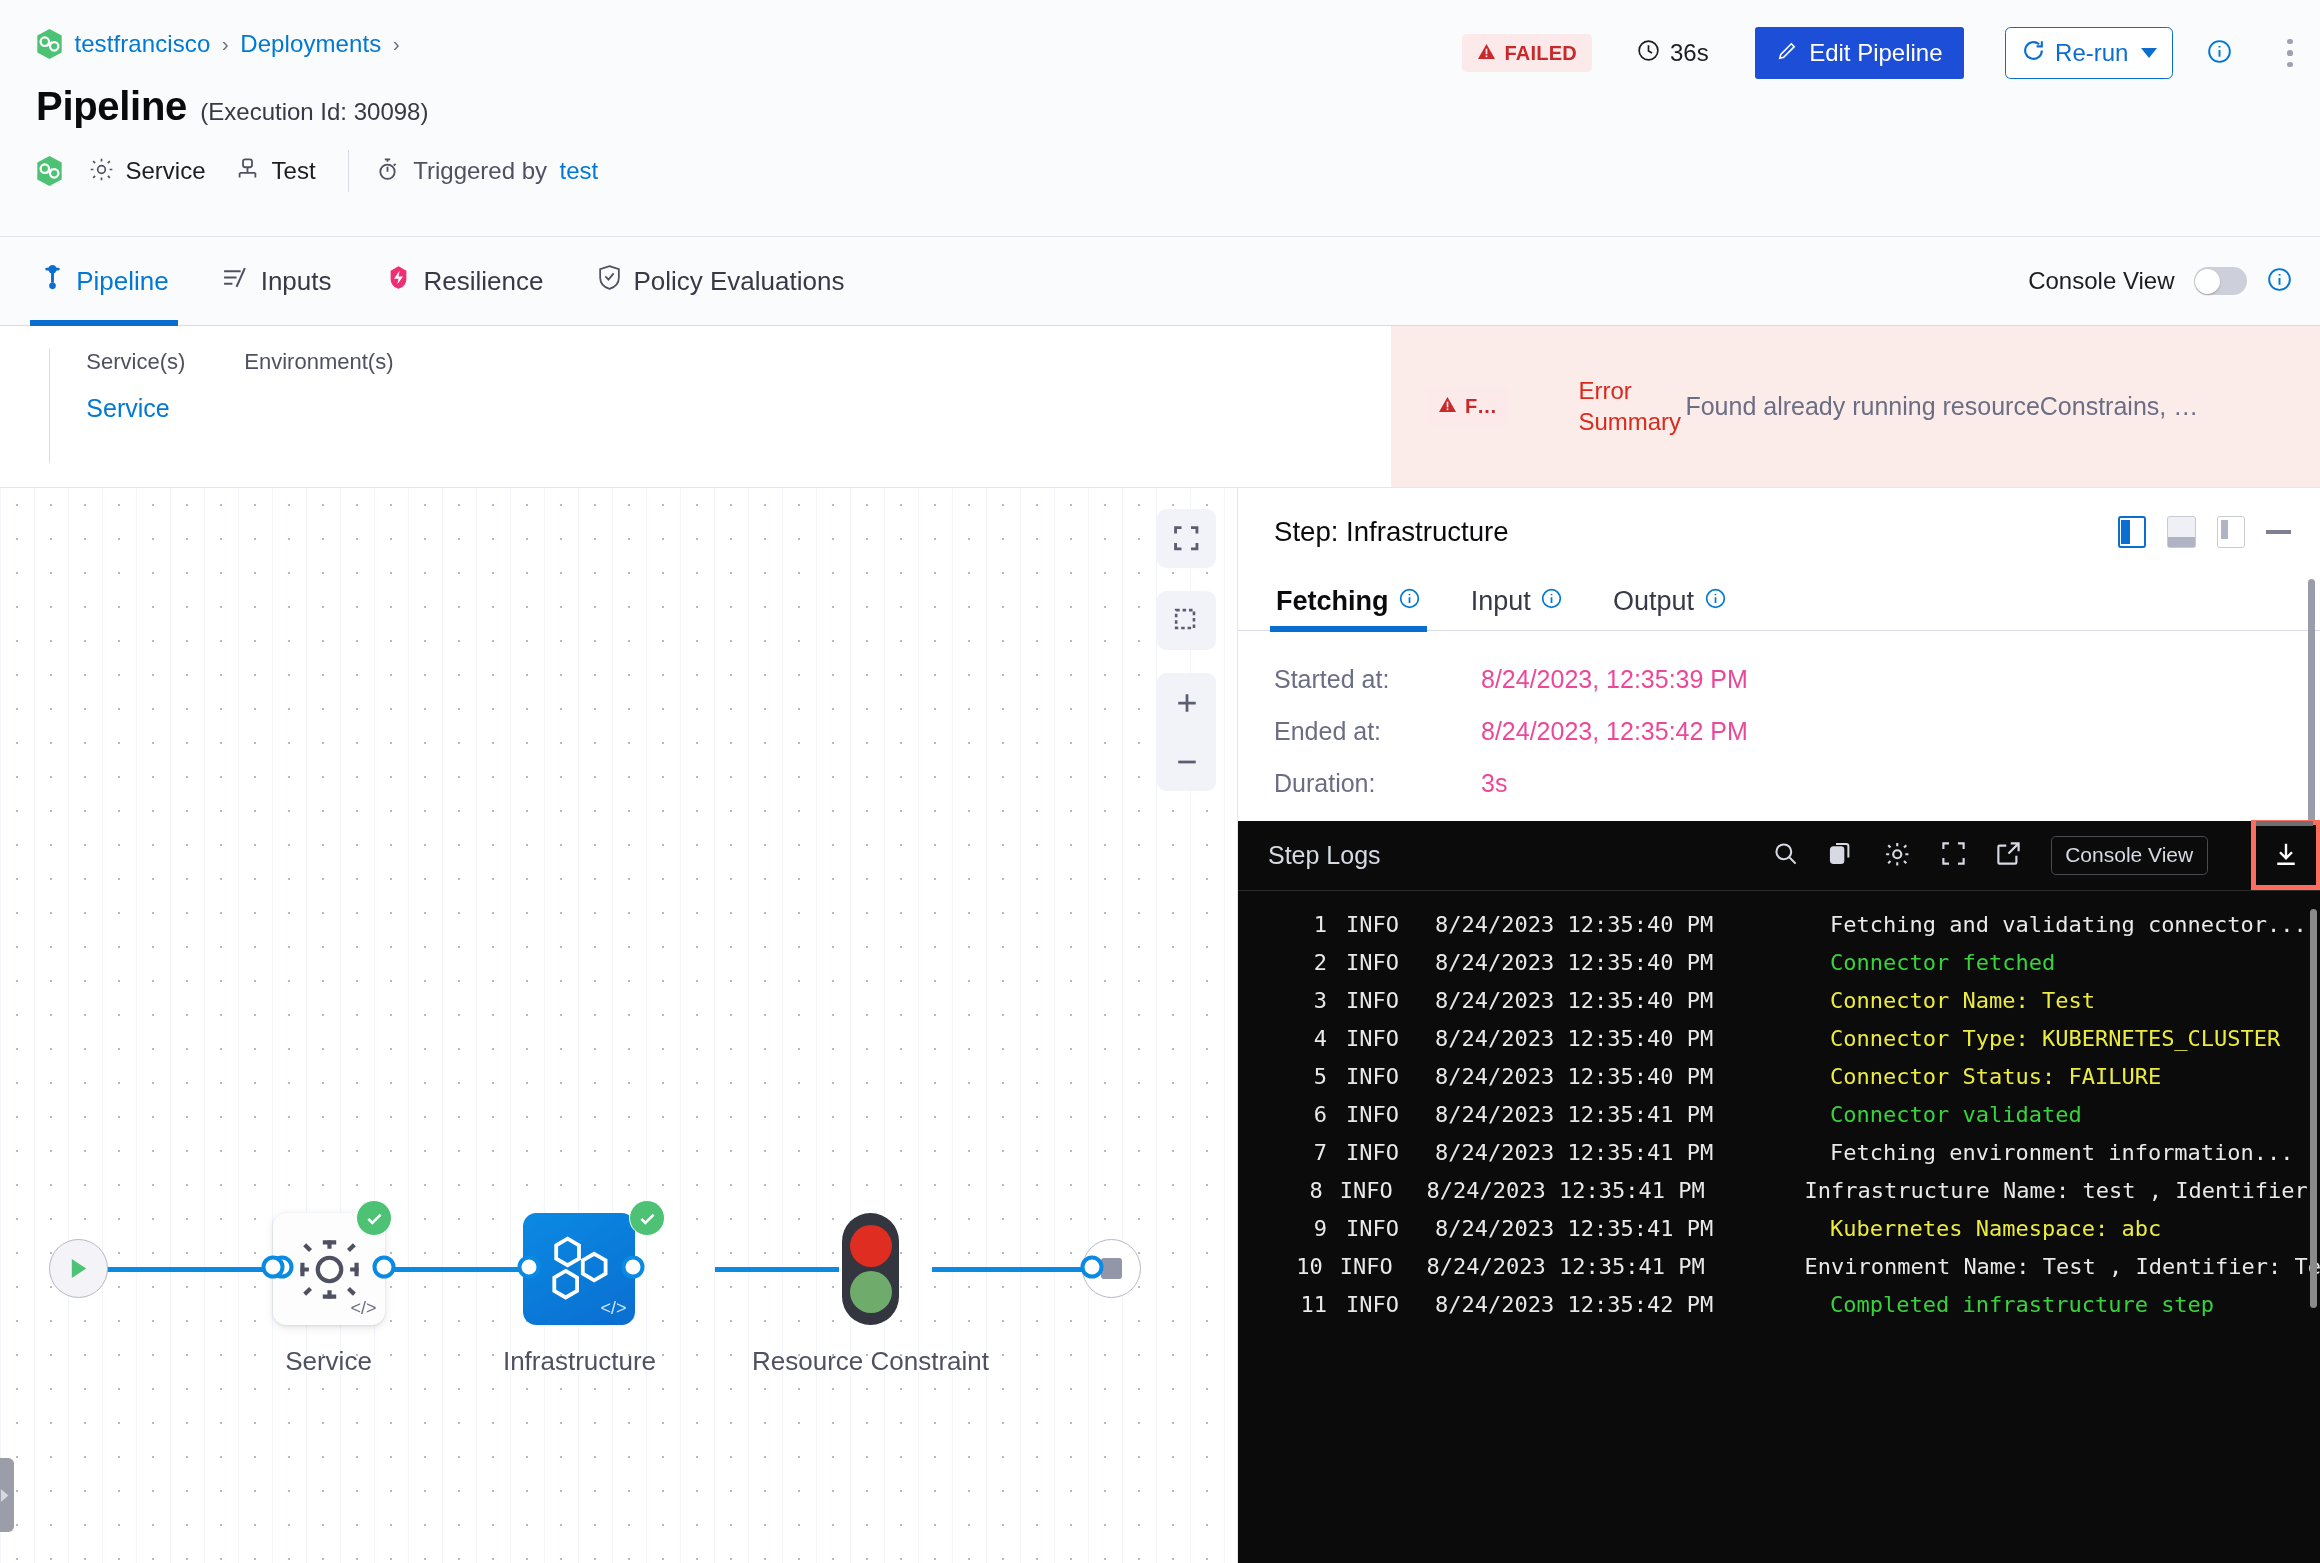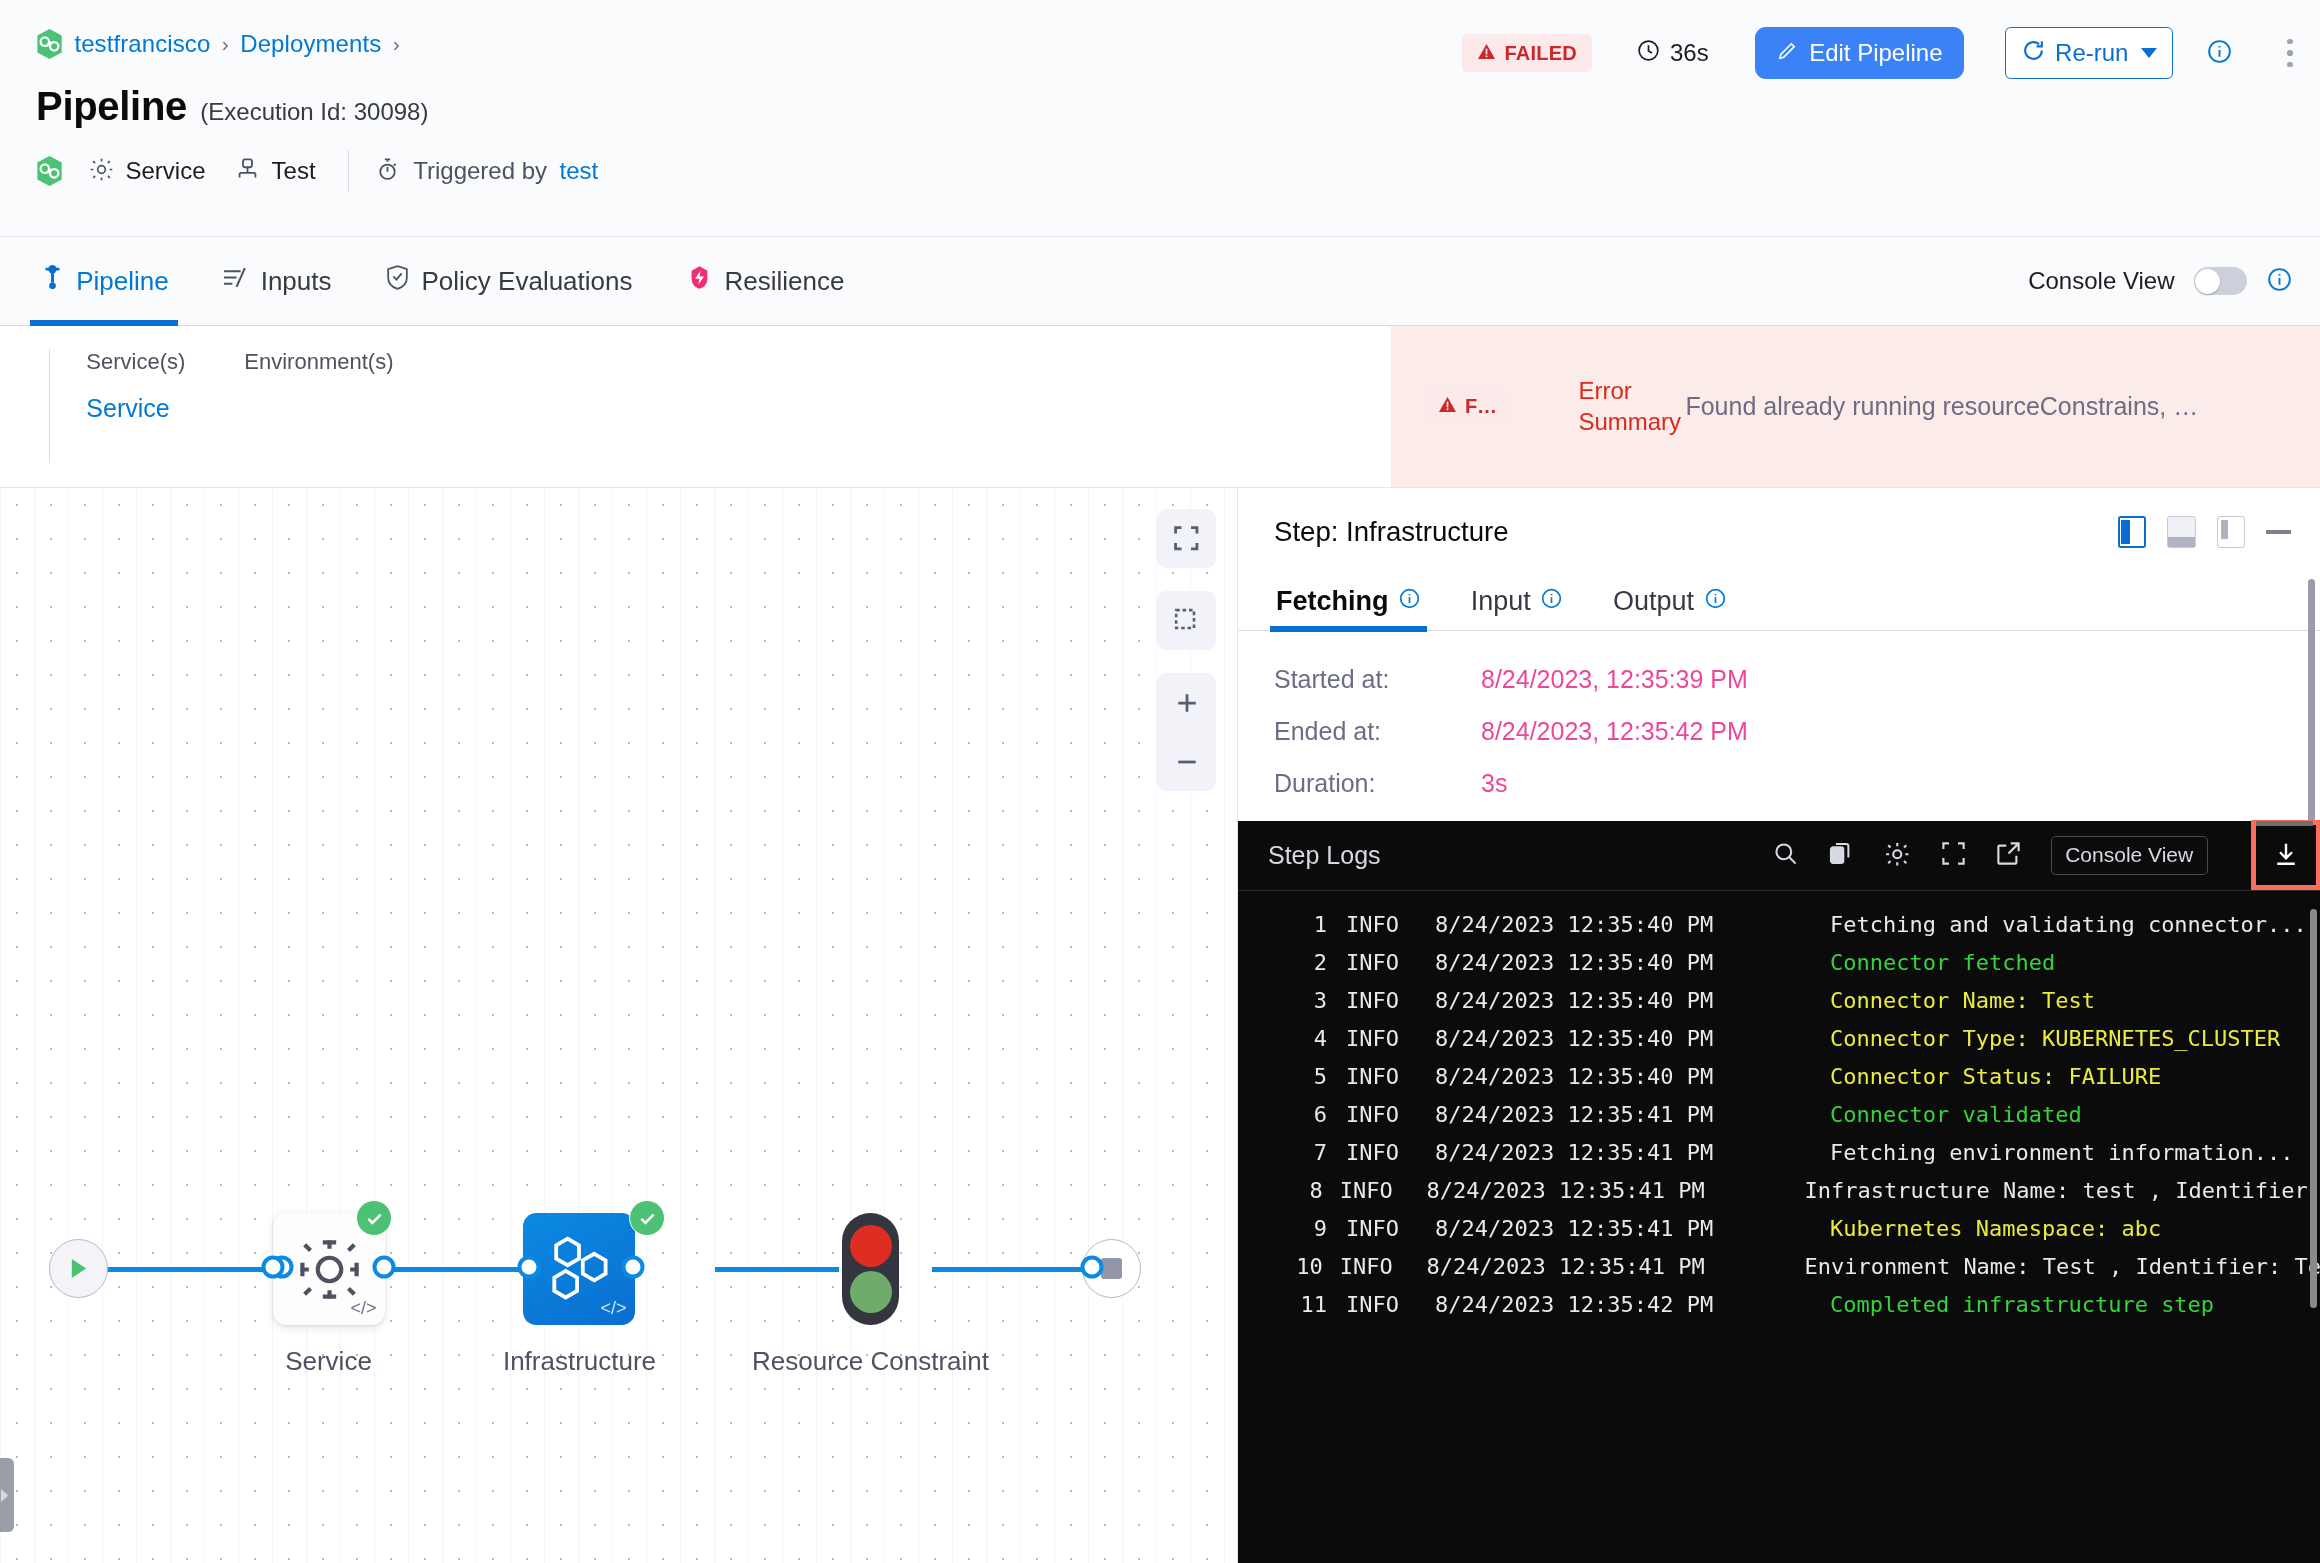--- a/index.html
+++ b/index.html
@@ -44,21 +44,21 @@
     position: absolute; right: 28.5px; top: 27px;
     display: flex; align-items: center; gap: 16px; padding-left: 16px;
   }
   .badge-failed {
     background: #fce9e9; color: #c8292b; font-size: 20px; font-weight: bold;
     padding: 7.6px 15px; border-radius: 4.8px; display: flex; align-items: center; gap: 8.6px;
     letter-spacing: 0.2px;
   }
   .dur-chip { display: flex; align-items: center; gap: 8.6px; font-size: 24px; color: #1c1c22; margin-left: 28.5px; }
   .btn-primary {
-    background: #3b82f6; color: #fff; border: none; border-radius: 11px;
+    background: #1d4ed8; color: #fff; border: none; border-radius: 3px;
     font-size: 24px; padding: 11.4px 21px; display: flex; align-items: center; gap: 10.5px;
     margin-left: 30px; cursor: pointer; font-family: "Liberation Sans", sans-serif; justify-content: space-between;
   }
   .btn-outline {
     background: #fff; color: #0a6ed1; border: 1.9px solid #0a6ed1; border-radius: 5.7px;
     font-size: 24px; padding: 9.5px 15px; display: flex; align-items: center; gap: 9.5px;
     margin-left: 25px; cursor: pointer; font-family: "Liberation Sans", sans-serif;
   }
   .caret-dn { width: 0; height: 0; border-left: 8.6px solid transparent; border-right: 8.6px solid transparent;
               border-top: 10.5px solid #0a6ed1; margin-left: 2.9px; }
@@ -365,35 +365,35 @@
       <span>
         <svg width="27" height="25" viewBox="0 0 26 24" fill="none" stroke="#4f5162" stroke-width="2">
             <path d="M2 6h16M2 12h12M2 18h8"></path>
             <path d="M22 3l-8 18" stroke-width="2"></path>
           </svg>
       </span>
       <span>Inputs</span>
     </div>
     <div class="tab">
       <span>
+        <svg width="27" height="27" viewBox="0 0 24 24" fill="#ef2f75">
+            <path d="M12 2l7 4v7c0 5-3.5 8-7 9-3.5-1-7-4-7-9V6z"></path>
+            <path d="M13 6l-5 7h4l-1 5 5-7h-4z" fill="#fff"></path>
+          </svg>
+      </span>
+      <span>Resilience</span>
+    </div>
+    <div class="tab">
+      <span>
         <svg width="25" height="27" viewBox="0 0 24 26" fill="none" stroke="#4f5162" stroke-width="1.7">
             <path d="M12 2l9 3v8c0 6-4.5 9.6-9 11-4.5-1.4-9-5-9-11V5z"></path>
             <path d="M8 12l3 3 5-6"></path>
           </svg>
       </span>
       <span>Policy Evaluations</span>
-    </div>
-    <div class="tab">
-      <span>
-        <svg width="27" height="27" viewBox="0 0 24 24" fill="#ef2f75">
-            <path d="M12 2l7 4v7c0 5-3.5 8-7 9-3.5-1-7-4-7-9V6z"></path>
-            <path d="M13 6l-5 7h4l-1 5 5-7h-4z" fill="#fff"></path>
-          </svg>
-      </span>
-      <span>Resilience</span>
     </div>
 
     <div class="console-toggle">
       <span class="ct-label">Console View</span>
       <span class="toggle"></span>
       <span>
         <svg width="27" height="27" viewBox="0 0 24 24" fill="none" stroke="#0278d5" stroke-width="1.7">
             <circle cx="12" cy="12" r="9.2"></circle>
             <path d="M12 10.6v6M12 7.2v1.3"></path>
           </svg>

